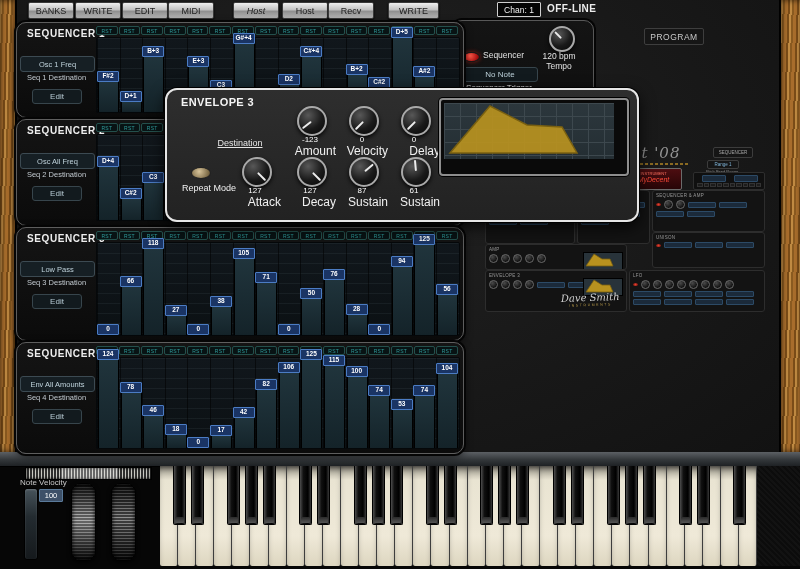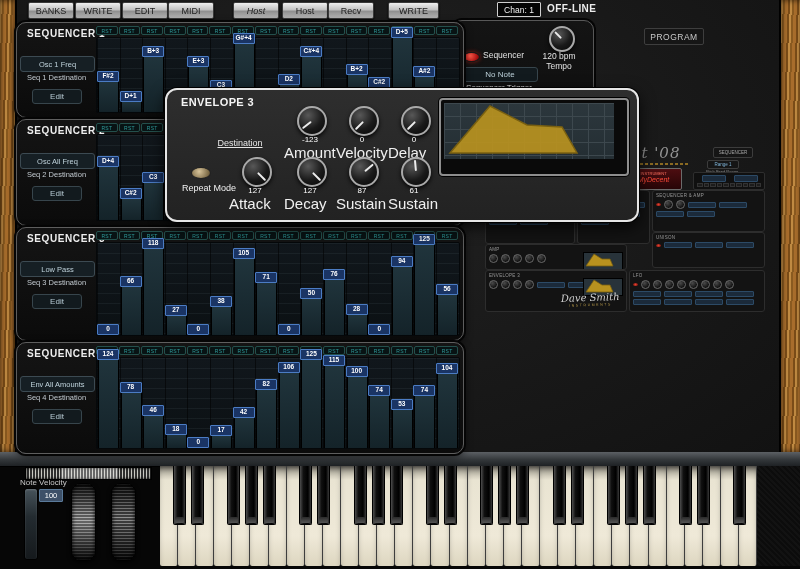--- a/index.html
+++ b/index.html
@@ -74,21 +74,21 @@
   
   #popup{left:165px;top:88px;width:470px;height:130px;z-index:5;
     background:linear-gradient(180deg,#2e2e2e,#222);border:2px solid #e6e6e6;border-radius:12px;
     box-shadow:0 0 0 1px #000,0 5px 16px rgba(0,0,0,.8);}
   #popup .p-title{position:absolute;left:14px;top:6px;font-size:11px;font-weight:bold;color:#f4f4f4;letter-spacing:.4px;}
   #vca-btn{position:absolute;left:12px;top:25px;width:122px;height:20px;background:#141d22;
     border:1px solid #8c8c8c;box-shadow:inset 0 0 0 1px #2b3a42;border-radius:3px;
     color:#d4e4ee;font-size:9px;display:flex;align-items:center;justify-content:center;}
   #popup .p-dest{position:absolute;left:12px;top:48px;width:122px;text-align:center;color:#e6e6e6;font-size:9px;text-decoration:underline;}
   .pk-val{position:absolute;width:52px;text-align:center;color:#fff;font-size:8px;}
-  .pk-label{position:absolute;width:52px;text-align:left;color:#f0f0f0;font-size:15px;}
+  .pk-label{position:absolute;width:52px;text-align:right;color:#f0f0f0;font-size:12px;}
   #repeat-led{position:absolute;left:24px;top:77px;width:18px;height:10px;border-radius:50%;
     background:radial-gradient(circle at 40% 35%,#d8c49a,#7c6a46 75%,#4a3e28);border:1px solid #222;}
   #repeat-label{position:absolute;left:0;top:93px;width:84px;text-align:center;color:#f0f0f0;font-size:9px;}
   #env-graph{position:absolute;left:272px;top:8px;width:180px;height:68px;background:#0a0a0a;
     border:2px solid #8e8e8e;border-radius:4px;box-shadow:0 0 0 1px #000;padding:3px;}
   #env-inner{width:170px;height:56px;background:
     repeating-linear-gradient(90deg,#3d484e 0 1px,transparent 1px 16px),
     repeating-linear-gradient(180deg,#3d484e 0 1px,transparent 1px 13px),
     linear-gradient(180deg,#2c373d,#242e33);}
 

